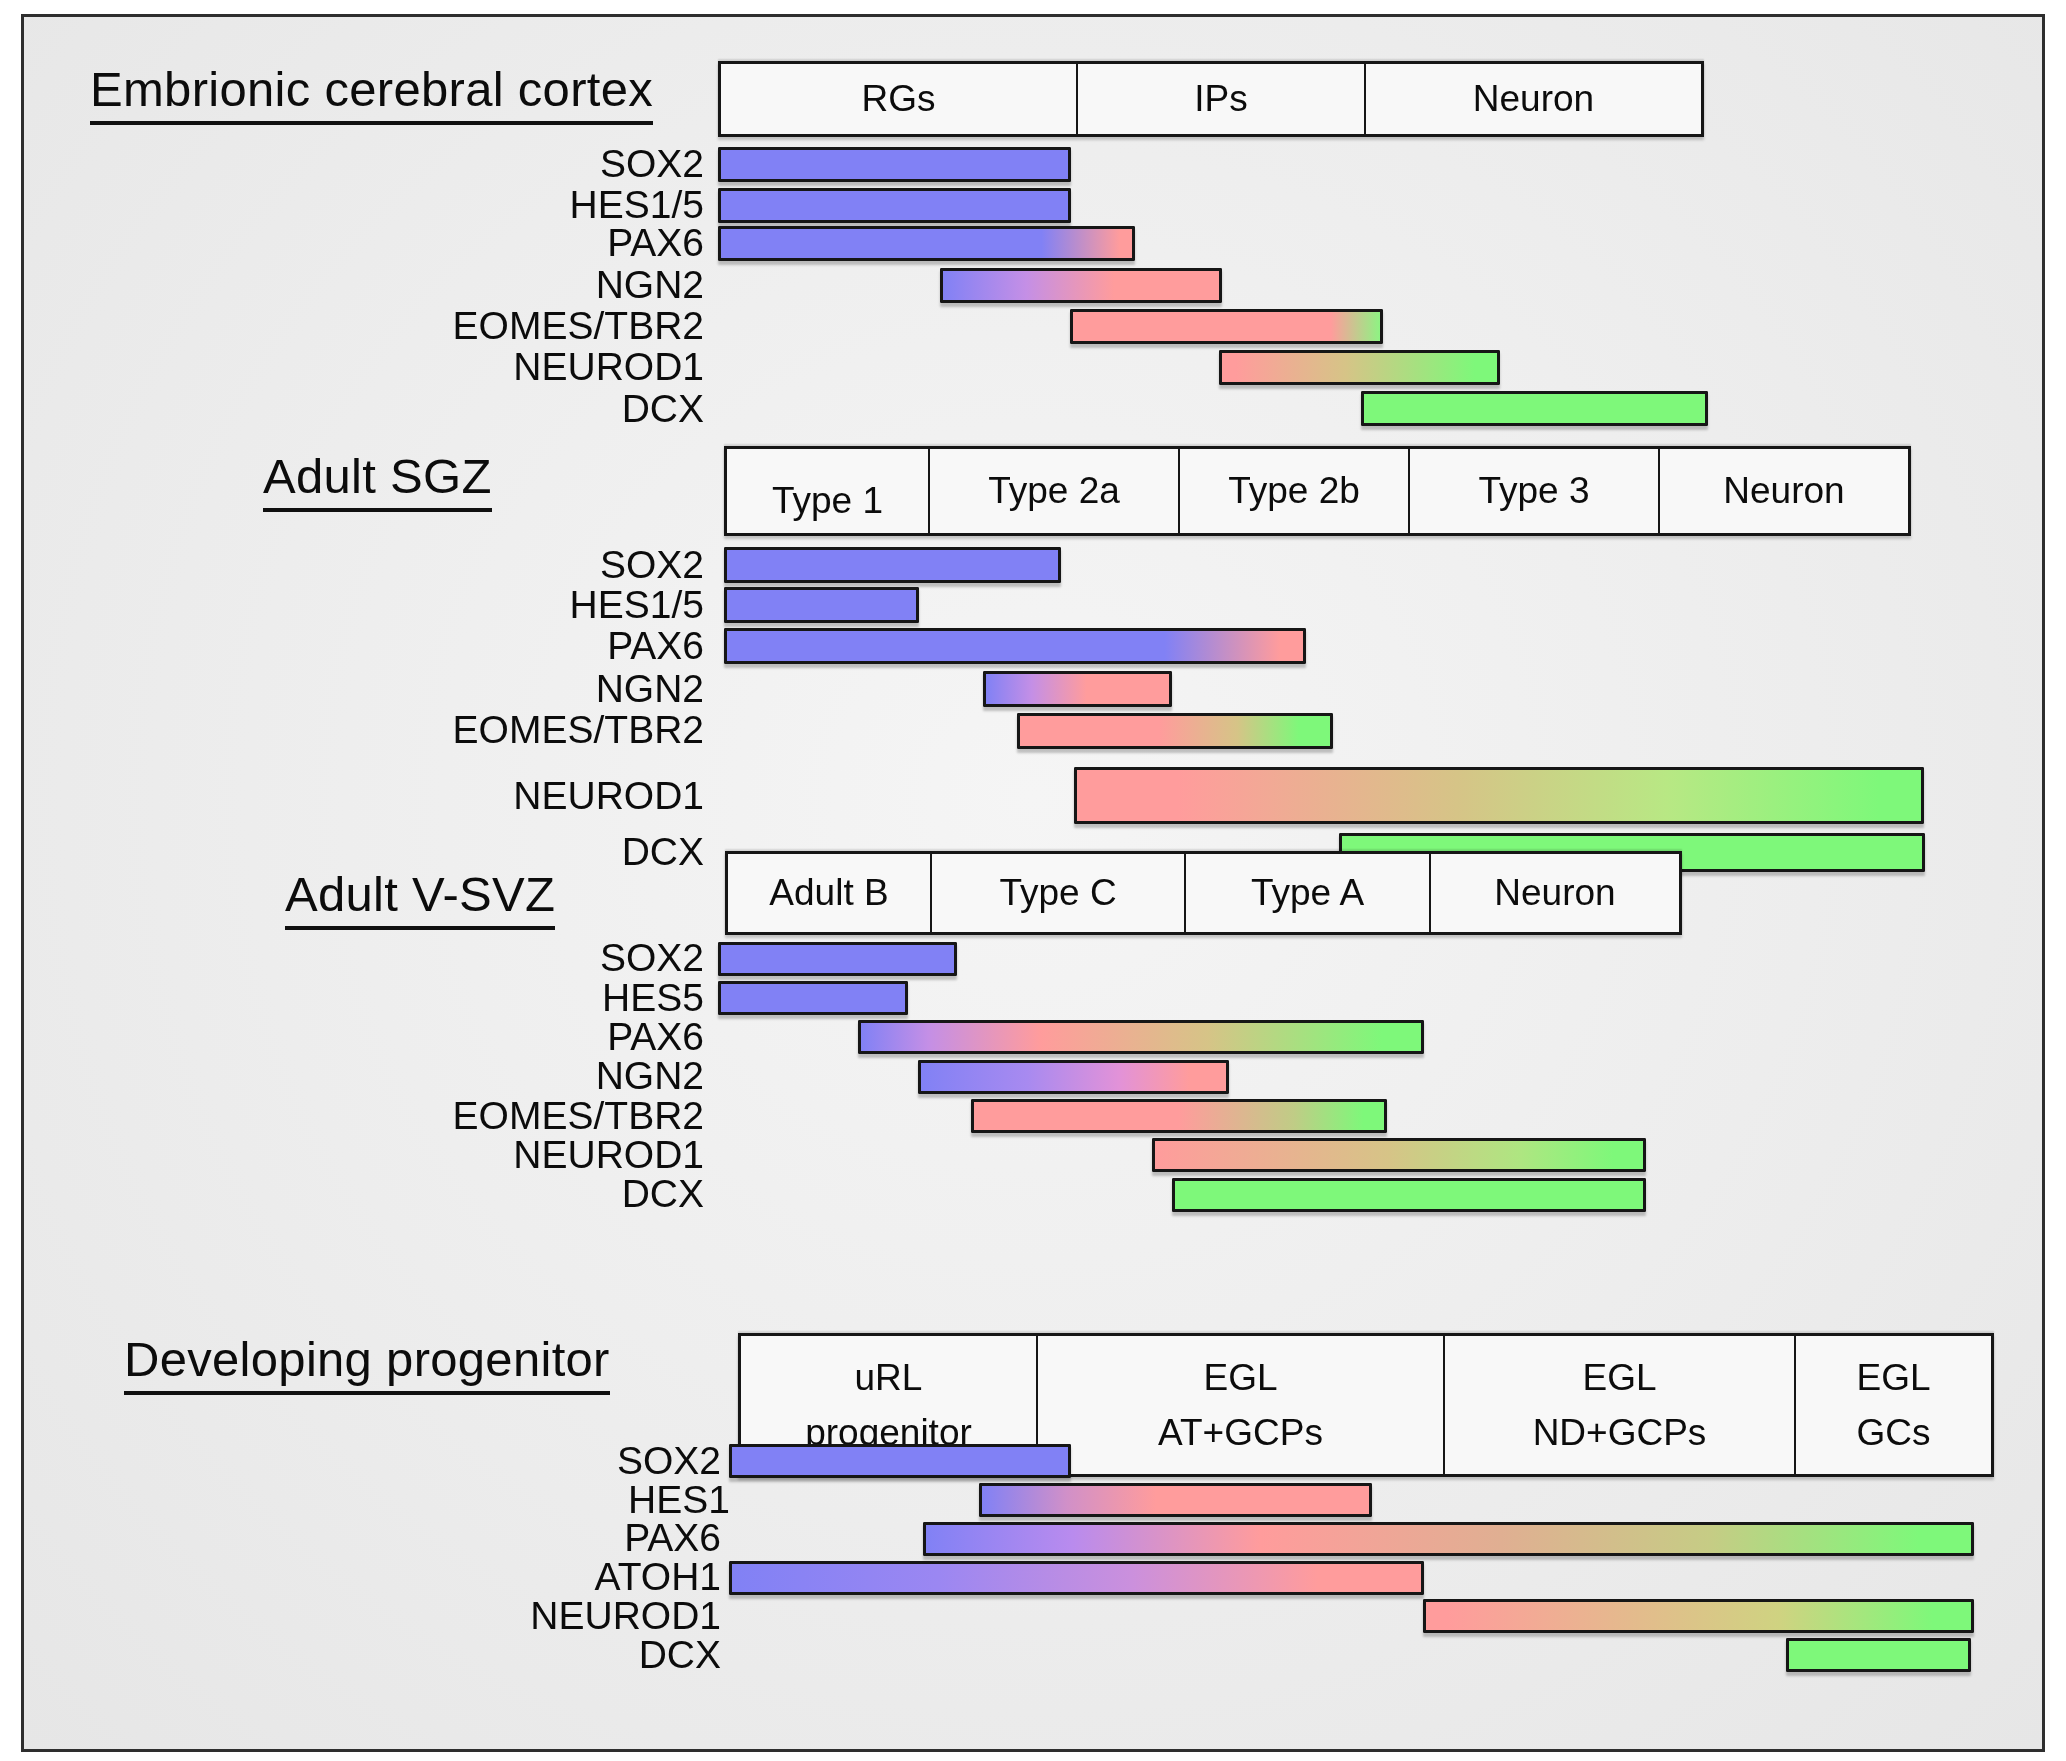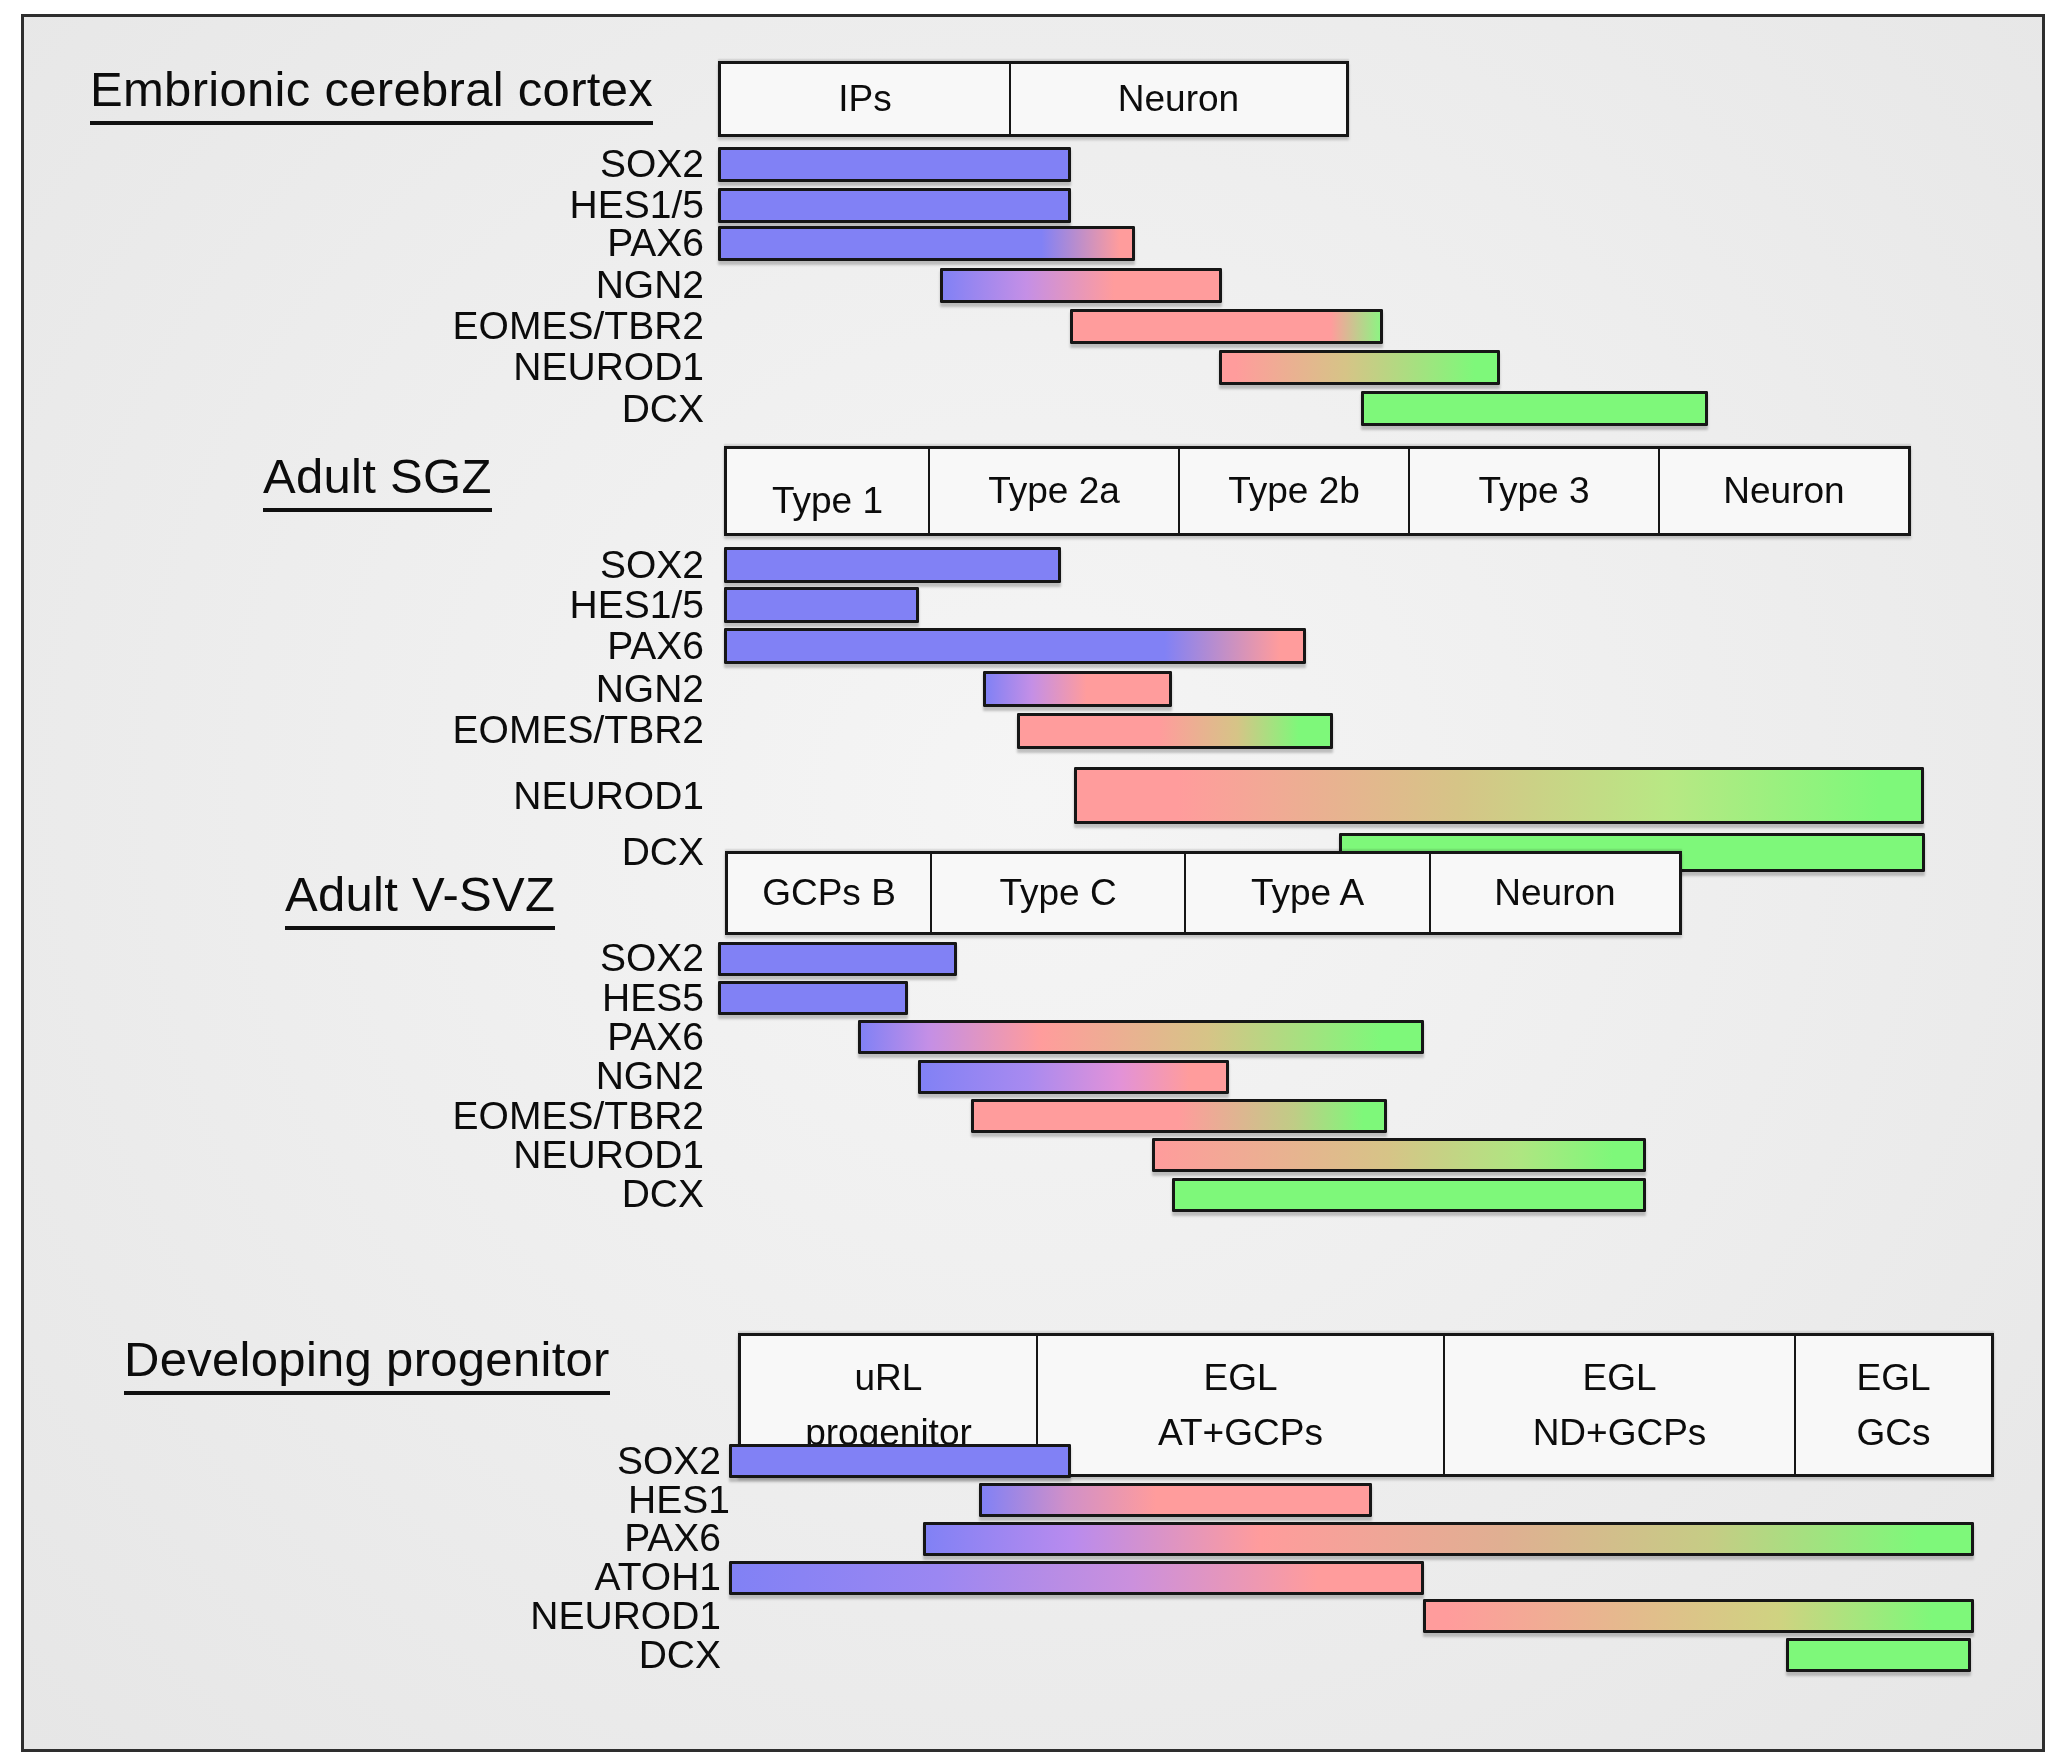--- a/index.html
+++ b/index.html
@@ -36,20 +36,21 @@
   }
 </style>
 </head>
 <body>
 
 <div class="canvas">
   <div class="frame"></div>
   <div id="content">
       <div class="section-title" style="left: 90px; top: 64px;">Embrionic cerebral cortex</div>
       <div class="stage-header" style="left: 718px; top: 61px; height: 76px;">
+        <div class="stage-cell" style="width: 355px;">RGs</div>
         <div class="stage-cell" style="width: 288px;">IPs</div>
         <div class="stage-cell" style="width: 337px;">Neuron</div>
       </div>
       <div class="gene-label" style="left: 124px; width: 580px; top: 141px; height: 46px; line-height: 46px;">SOX2</div>
       <div class="gene-bar" style="left: 718px; top: 147px; width: 353px; height: 35px; background: rgb(129, 129, 245);"></div>
       <div class="gene-label" style="left: 124px; width: 580px; top: 182px; height: 46px; line-height: 46px;">HES1/5</div>
       <div class="gene-bar" style="left: 718px; top: 188px; width: 353px; height: 35px; background: rgb(129, 129, 245);"></div>
       <div class="gene-label" style="left: 124px; width: 580px; top: 220px; height: 46px; line-height: 46px;">PAX6</div>
       <div class="gene-bar" style="left: 718px; top: 226px; width: 417px; height: 35px; background: linear-gradient(90deg, rgb(129, 129, 245) 0%, rgb(129, 129, 245) 78%, rgb(255, 156, 156) 97%);"></div>
       <div class="gene-label" style="left: 124px; width: 580px; top: 262px; height: 46px; line-height: 46px;">NGN2</div>
@@ -77,21 +78,21 @@
       <div class="gene-label" style="left: 124px; width: 580px; top: 666px; height: 46px; line-height: 46px;">NGN2</div>
       <div class="gene-bar" style="left: 983px; top: 671px; width: 189px; height: 36px; background: linear-gradient(90deg, rgb(129, 129, 245) 0%, rgb(196, 143, 230) 25%, rgb(255, 156, 156) 55%);"></div>
       <div class="gene-label" style="left: 124px; width: 580px; top: 707px; height: 46px; line-height: 46px;">EOMES/TBR2</div>
       <div class="gene-bar" style="left: 1017px; top: 713px; width: 316px; height: 36px; background: linear-gradient(90deg, rgb(255, 156, 156) 0%, rgb(255, 156, 156) 45%, rgb(214, 196, 135) 70%, rgb(126, 248, 122) 90%);"></div>
       <div class="gene-label" style="left: 124px; width: 580px; top: 773px; height: 46px; line-height: 46px;">NEUROD1</div>
       <div class="gene-bar" style="left: 1074px; top: 767px; width: 850px; height: 57px; background: linear-gradient(90deg, rgb(255, 156, 156) 0%, rgb(255, 156, 156) 12%, rgb(214, 196, 135) 45%, rgb(184, 232, 132) 70%, rgb(126, 248, 122) 95%);"></div>
       <div class="gene-label" style="left: 124px; width: 580px; top: 829px; height: 46px; line-height: 46px;">DCX</div>
       <div class="gene-bar" style="left: 1339px; top: 833px; width: 586px; height: 39px; background: rgb(126, 248, 122);"></div>
       <div class="section-title" style="left: 263px; top: 869px; margin-left: 22px;">Adult V-SVZ</div>
       <div class="stage-header" style="left: 725px; top: 851px; height: 84px;">
-        <div class="stage-cell" style="width: 202px;">GCPs B</div>
+        <div class="stage-cell" style="width: 202px;">Adult B</div>
         <div class="stage-cell" style="width: 254px;">Type C</div>
         <div class="stage-cell" style="width: 245px;">Type A</div>
         <div class="stage-cell" style="width: 250px;">Neuron</div>
       </div>
       <div class="gene-label" style="left: 124px; width: 580px; top: 935px; height: 46px; line-height: 46px;">SOX2</div>
       <div class="gene-bar" style="left: 718px; top: 942px; width: 239px; height: 34px; background: rgb(129, 129, 245);"></div>
       <div class="gene-label" style="left: 124px; width: 580px; top: 975px; height: 46px; line-height: 46px;">HES5</div>
       <div class="gene-bar" style="left: 718px; top: 981px; width: 190px; height: 34px; background: rgb(129, 129, 245);"></div>
       <div class="gene-label" style="left: 124px; width: 580px; top: 1014px; height: 46px; line-height: 46px;">PAX6</div>
       <div class="gene-bar" style="left: 858px; top: 1020px; width: 566px; height: 34px; background: linear-gradient(90deg, rgb(129, 129, 245) 0%, rgb(196, 143, 230) 12%, rgb(255, 156, 156) 32%, rgb(214, 196, 135) 62%, rgb(126, 248, 122) 93%);"></div>

